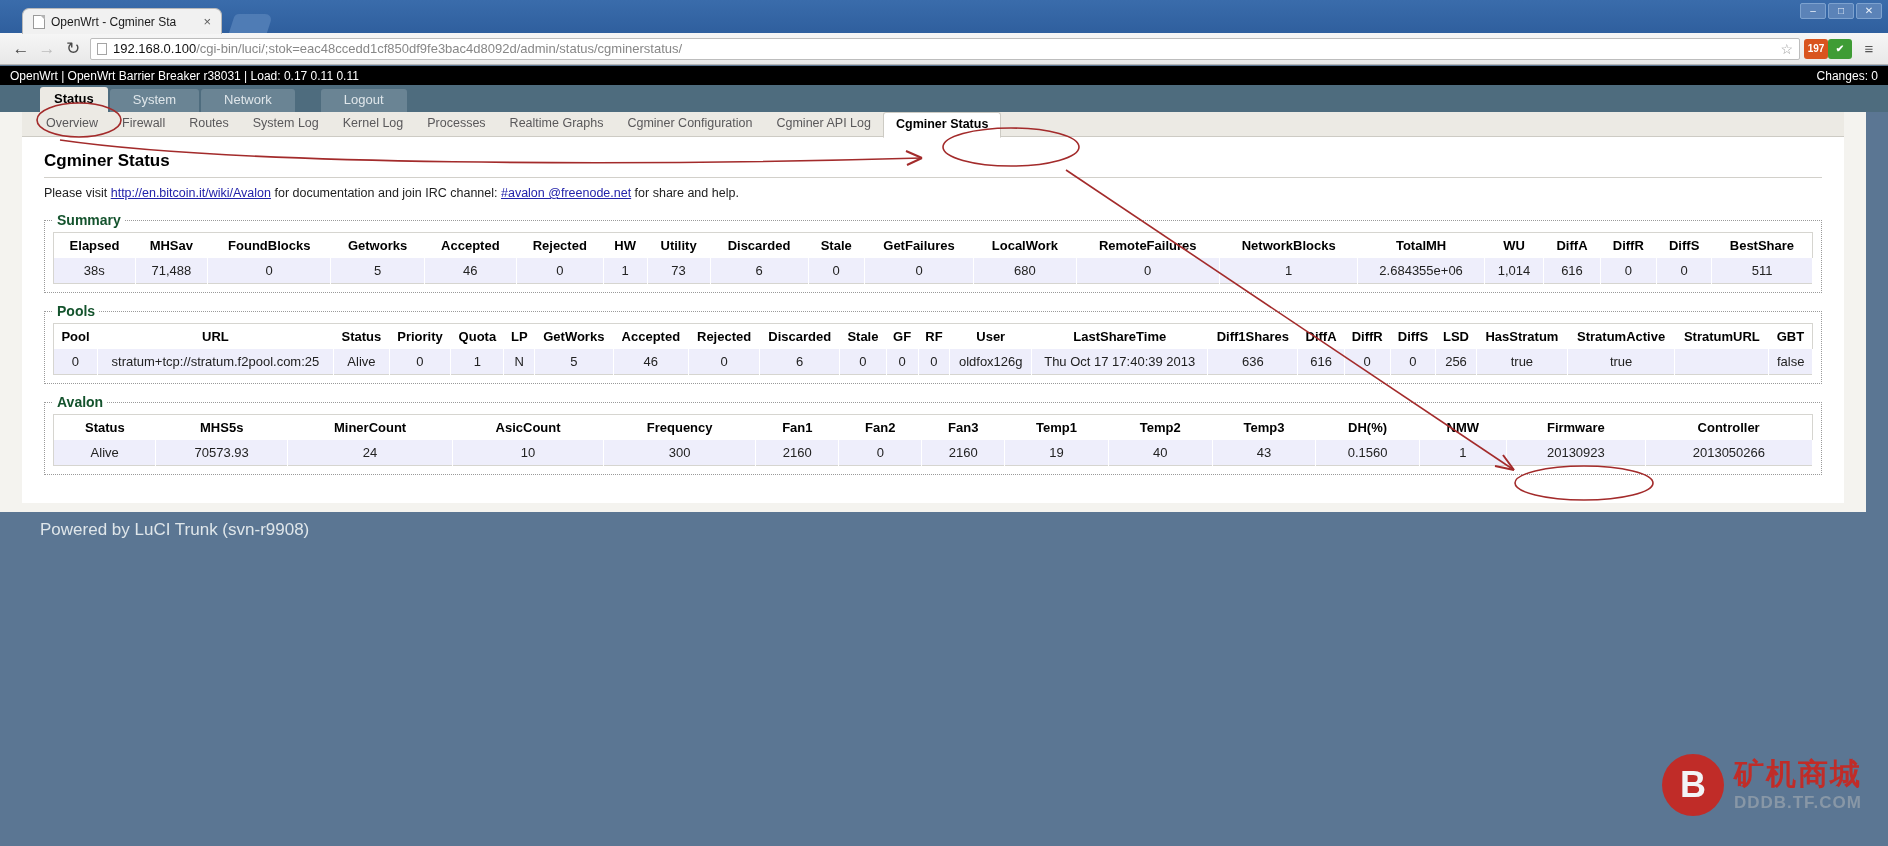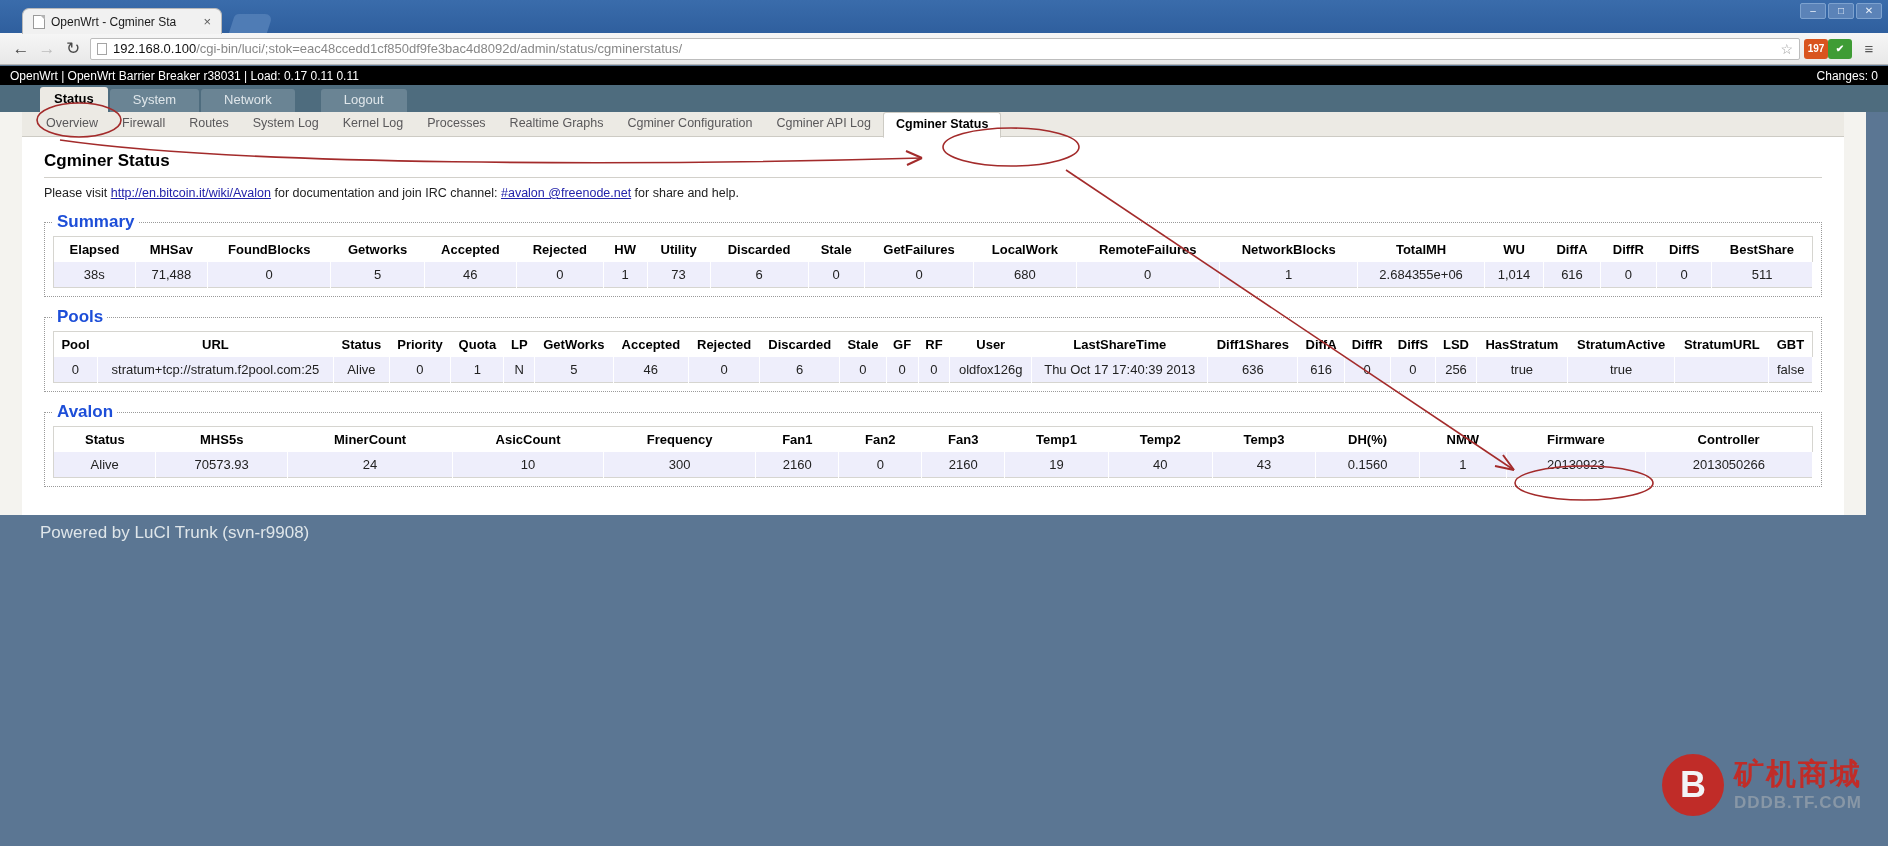--- a/index.html
+++ b/index.html
@@ -142,21 +142,21 @@
     margin:2px 0 8px 0; padding:0 0 6px 0;
     border-bottom:1px solid #d2d0ca;
   }
   .intro { font-size:12.5px; color:#222; margin:6px 0 12px 0; }
   .intro a { color:#2222aa; }
 
   fieldset.sect {
     border:1px dotted #9a9a9a; margin:0 0 10px 0; padding:4px 8px 8px 8px;
   }
   fieldset.sect legend {
-    font-size:17px; font-weight:bold; color:#1d4ed8; padding:0 4px;
+    font-size:14px; font-weight:bold; color:#14532d; padding:0 4px;
   }
   table.cb {
     width:100%; border-collapse:collapse; font-size:13px;
     background:#fff; border:1px solid #d6d5d0;
   }
   table.cb th {
     font-weight:bold; color:#000; padding:5px 6px;
     text-align:center; white-space:nowrap; background:#fff;
   }
   table.cb td {

